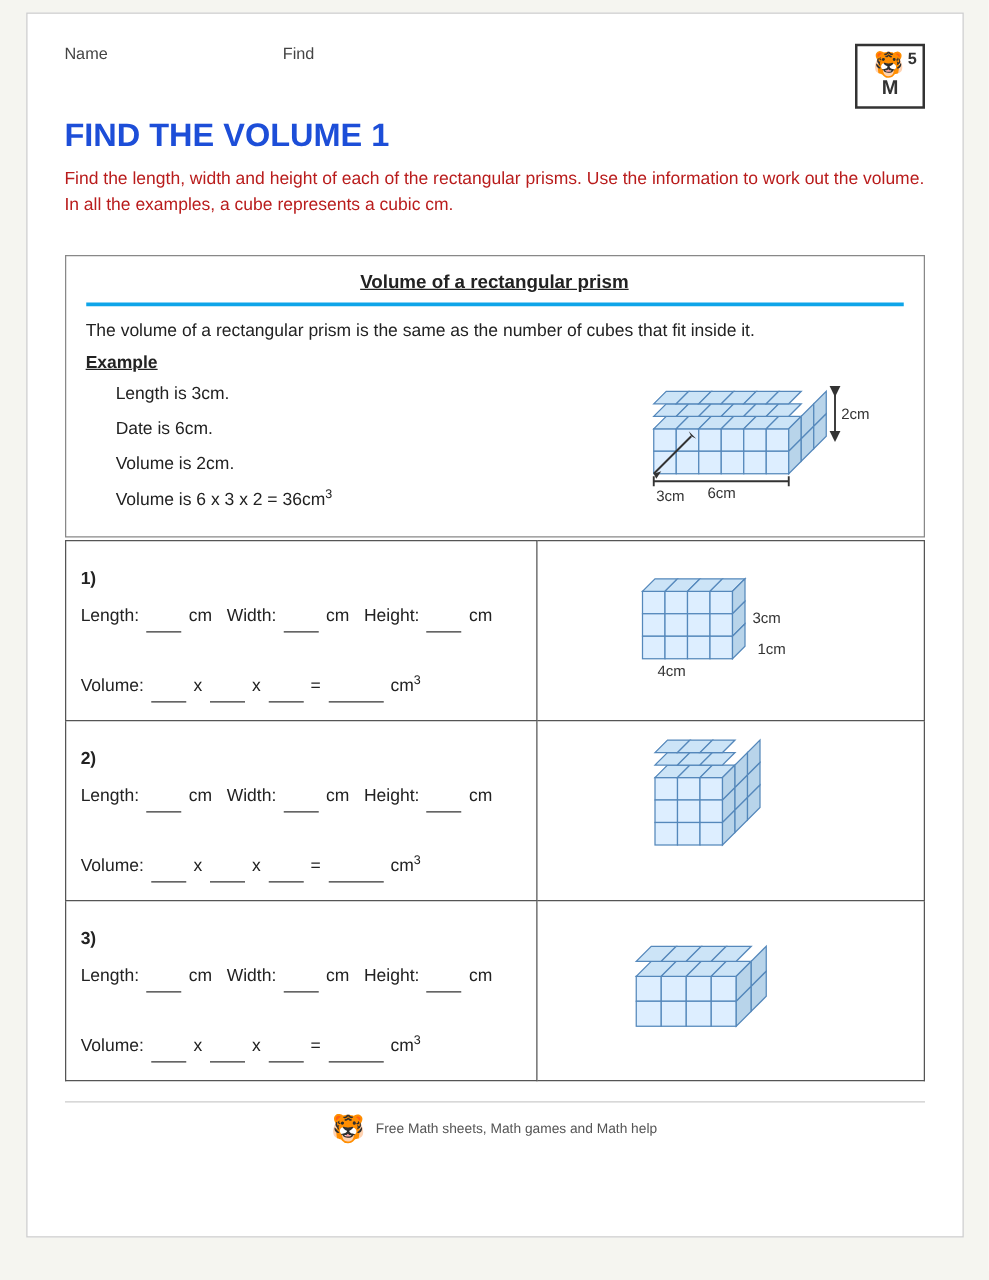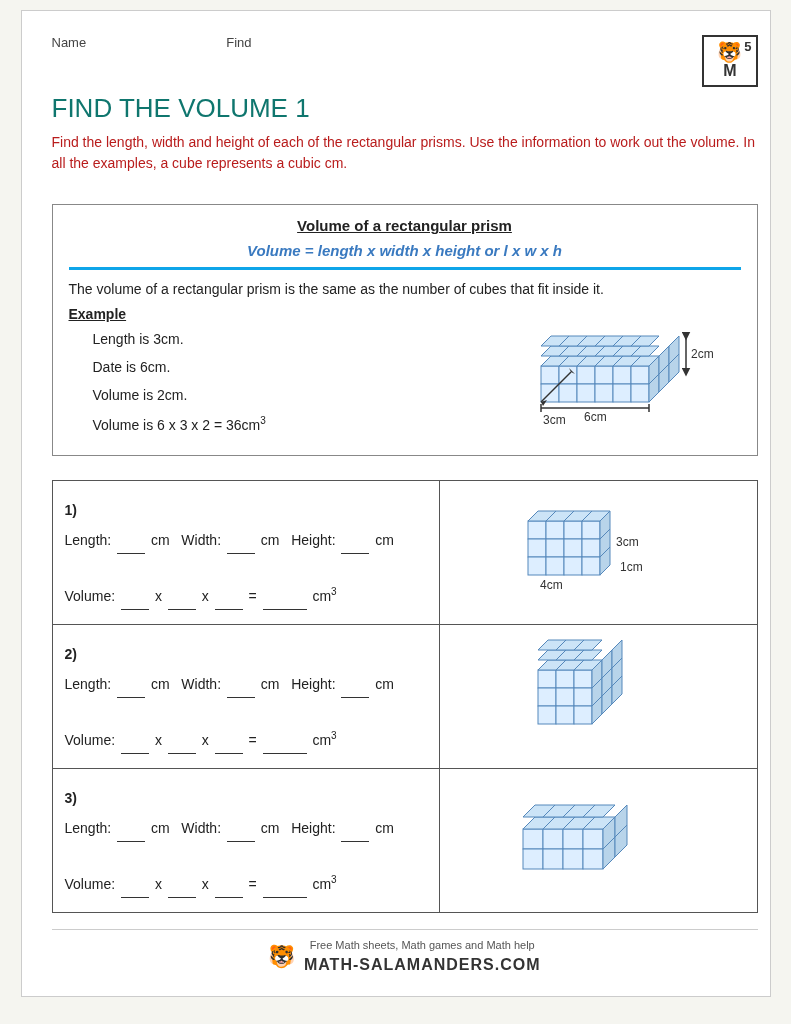--- a/index.html
+++ b/index.html
@@ -11,21 +11,21 @@
       display: flex;
       justify-content: center;
       align-items: flex-start;
       min-height: 1024px;
       padding: 10px;
     }
     .page {
       background: #fff;
       width: 750px;
       min-height: 980px;
-      padding: 24px 12px 20px 30px;
+      padding: 24px 30px 20px 30px;
       border: 1px solid #ccc;
       position: relative;
     }
     .header-row {
       display: flex;
       justify-content: space-between;
       align-items: flex-start;
       margin-bottom: 6px;
     }
     .name-date {
@@ -57,36 +57,36 @@
       right: 4px;
       font-size: 13px;
       font-weight: bold;
     }
     .logo-m {
       font-size: 16px;
       font-weight: bold;
       letter-spacing: -1px;
     }
     .page-title {
-      color: #0f766e;
+      color: #1d4ed8;
       font-size: 26px;
-      font-weight: normal;
+      font-weight: bold;
       margin-bottom: 8px;
       margin-top: 4px;
     }
     .intro-text {
       font-size: 14px;
       line-height: 1.5;
       margin-bottom: 30px;
       color: #b91c1c;
     }
     .info-box {
       border: 1px solid #888;
       padding: 12px 16px 14px 16px;
-      margin-bottom: 24px;
+      margin-bottom: 2px;
       background: #fff;
     }
     .info-box-title {
       text-align: center;
       font-size: 15px;
       font-weight: bold;
       text-decoration: underline;
       margin-bottom: 8px;
       color: #222;
     }
@@ -104,20 +104,21 @@
       font-weight: bold;
     }
     .info-box .cube-note {
       font-size: 14px;
       border-top: 3px solid #0ea5e9;
       padding-top: 8px;
       margin-top: 6px;
     }
     .example-section {
       display: flex;
+      align-items: center;
       gap: 16px;
       margin-top: 6px;
     }
     .example-text {
       flex: 1;
     }
     .example-text .example-label {
       font-size: 14px;
       font-weight: bold;
       text-decoration: underline;
@@ -215,21 +216,20 @@
       <span class="logo-m">M</span>
     </div>
   </div>
 
   <div class="page-title">FIND THE VOLUME 1</div>
 
   <p class="intro-text">Find the length, width and height of each of the rectangular prisms. Use the information to work out the volume. In all the examples, a cube represents a cubic cm.</p>
 
   <div class="info-box">
     <div class="info-box-title">Volume of a rectangular prism</div>
-    <div class="formula">Volume = length x width x height or l x w x h</div>
     <p class="cube-note">The volume of a rectangular prism is the same as the number of cubes that fit inside it.</p>
 
     <div class="example-section">
       <div class="example-text">
         <div class="example-label">Example</div>
         <p>Length is 3cm.</p>
         <p>Date is 6cm.</p>
         <p>Volume is 2cm.</p>
         <p>Volume is 6 x 3 x 2 = 36cm<sup>3</sup></p>
       </div>
@@ -511,18 +511,17 @@
       </td>
     </tr>
   </tbody>
     </table>
 
   <div class="footer">
     <div class="footer-logo">
       <span style="font-size:22px;">🐯</span>
       <div class="footer-text-block">
         <div>Free Math sheets, Math games and Math help</div>
-        <div class="footer-site">MATH-SALAMANDERS.COM</div>
       </div>
     </div>
   </div>
 
 </div>
 
 </body></html>

